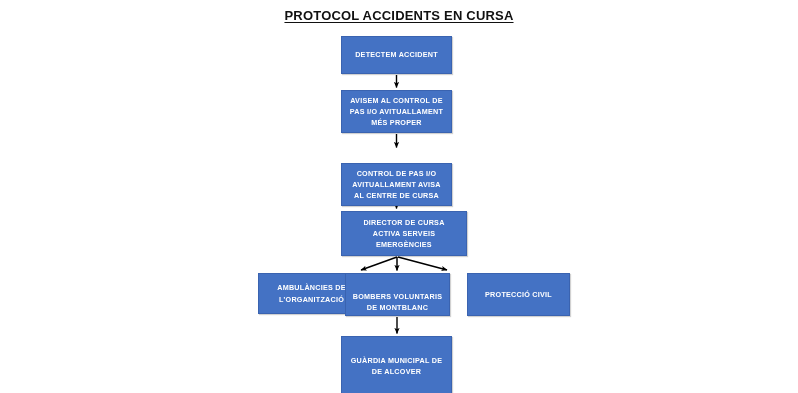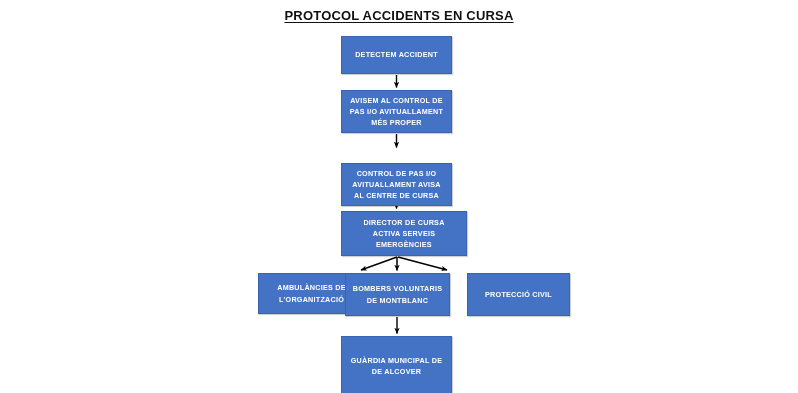--- a/index.html
+++ b/index.html
@@ -123,21 +123,21 @@
     <span>DIRECTOR DE CURSA
 ACTIVA SERVEIS
 EMERGÈNCIES</span>
   </div>
 
   <div class="node" style="left:228px; top:273px; width:107px; height:41px;margin-left:30px;">
     <span>AMBULÀNCIES DE
 L'ORGANITZACIÓ</span>
   </div>
 
-  <div class="node" style="left:345px; top:273px; width:105px; height:43px;">
+  <div class="node" style="left:345px; top:273px; width:105px; height:43px;align-items:flex-end;">
     <span>BOMBERS VOLUNTARIS
 DE MONTBLANC</span>
   </div>
 
   <div class="node" style="left:467px; top:273px; width:103px; height:43px;">
     <span>PROTECCIÓ CIVIL</span>
   </div>
 
   <div class="node" style="left:341px; top:336px; width:111px; height:60px;">
     <span>GUÀRDIA MUNICIPAL DE

